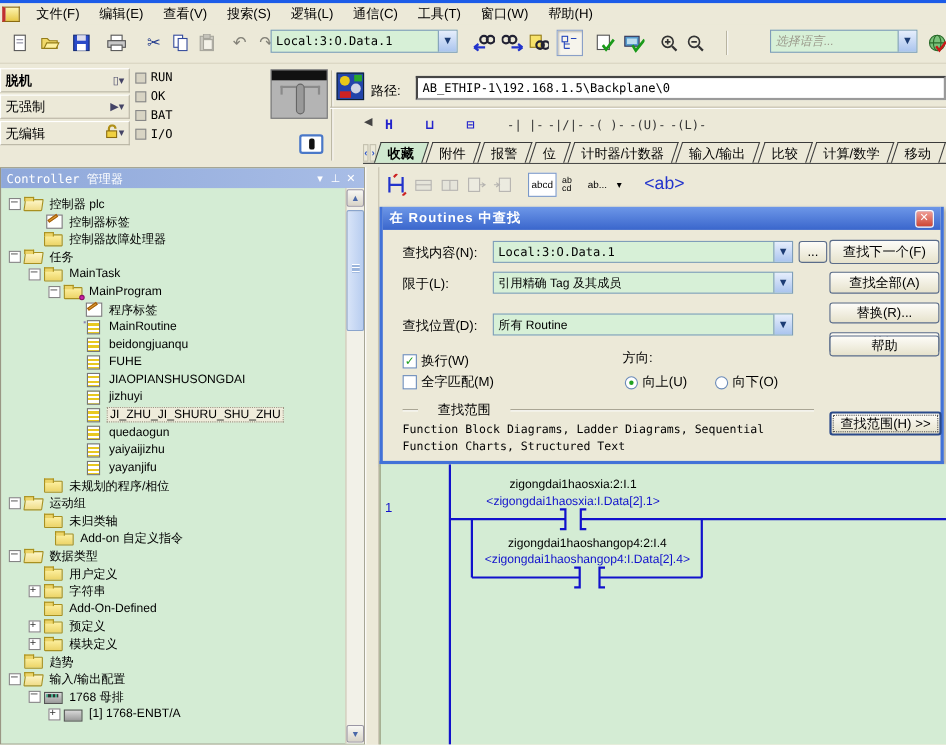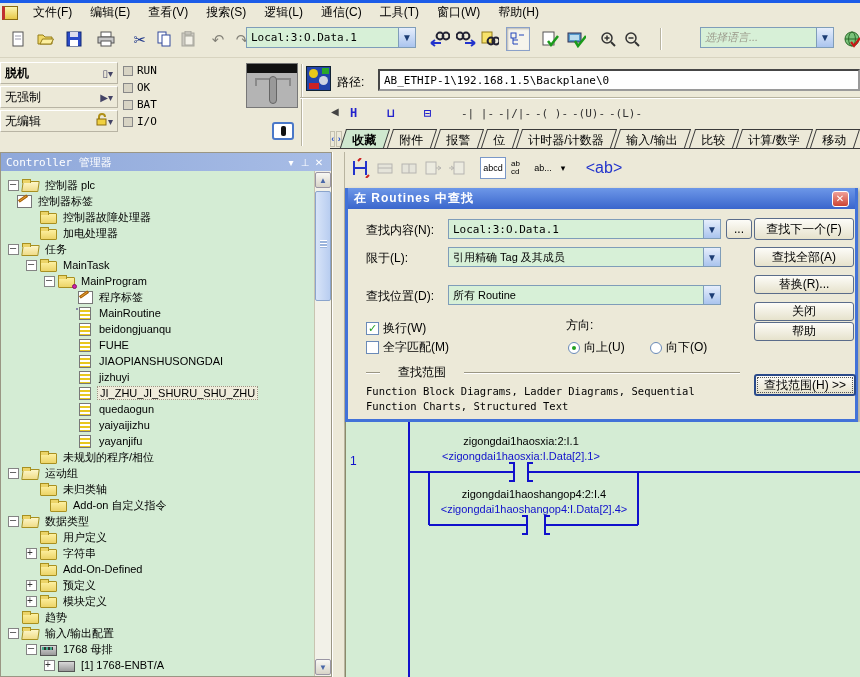--- a/index.html
+++ b/index.html
@@ -379,39 +379,34 @@
       <span class="org-ic">✕</span>
     </div>
     <div id="tree">
 
         <div class="trow" data-icon="folder-open" data-expand="minus" style="padding-left: 7px;">
           <span class="expand"></span>
           <span class="ticn"><i></i></span>
           <span class="tlabel">控制器 plc</span>
         </div>
 
-        <div class="trow" data-icon="tags" style="">
+        <div class="trow" data-icon="tags" style="padding-left: 25px;">
           <span class="expand"></span>
           <span class="ticn">
             <i></i>
           </span>
           <span class="tlabel">控制器标签</span>
         </div>
 
         <div class="trow" data-icon="folder" style="padding-left: 25px;">
           <span class="expand"></span>
           <span class="ticn"><i></i></span>
           <span class="tlabel">控制器故障处理器</span>
         </div>
 
-        <div class="trow" data-icon="folder" style="padding-left: 25px;">
-          <span class="expand"></span>
-          <span class="ticn"><i></i></span>
-          <span class="tlabel">加电处理器</span>
-        </div>
 
         <div class="trow" data-icon="folder-open" data-expand="minus" style="padding-left: 7px;">
           <span class="expand"></span>
           <span class="ticn"><i></i></span>
           <span class="tlabel">任务</span>
         </div>
 
         <div class="trow" data-icon="task" data-expand="minus" style="padding-left: 25px;">
           <span class="expand"></span>
           <span class="ticn">
@@ -668,21 +663,21 @@
         <span class="cval" style="font-family:'Liberation Sans',sans-serif">所有 Routine</span>
         <span class="carrow">▼</span>
       </span>
       <span class="dbtn" style="top:114px; height:19px;">关闭</span>
 
       <span class="chk" style="left:18px; top:132px;">
         <span class="box">✓</span>
         <span>换行(W)</span>
       </span>
       <span class="dlg-label" style="left:218px; top:129px;">方向:</span>
-      <span class="dbtn" style="top:134px; height:19px;text-align:right;">帮助</span>
+      <span class="dbtn" style="top:117px; height:19px;text-align:right;">帮助</span>
 
       <span class="chk" style="left:18px; top:151px;">
         <span class="box"></span>
         <span>全字匹配(M)</span>
       </span>
       <span class="radio on" style="left:220px; top:151px;">
         <span class="circ"></span>
         <span>向上(U)</span>
       </span>
       <span class="radio" style="left:302px; top:151px;">

